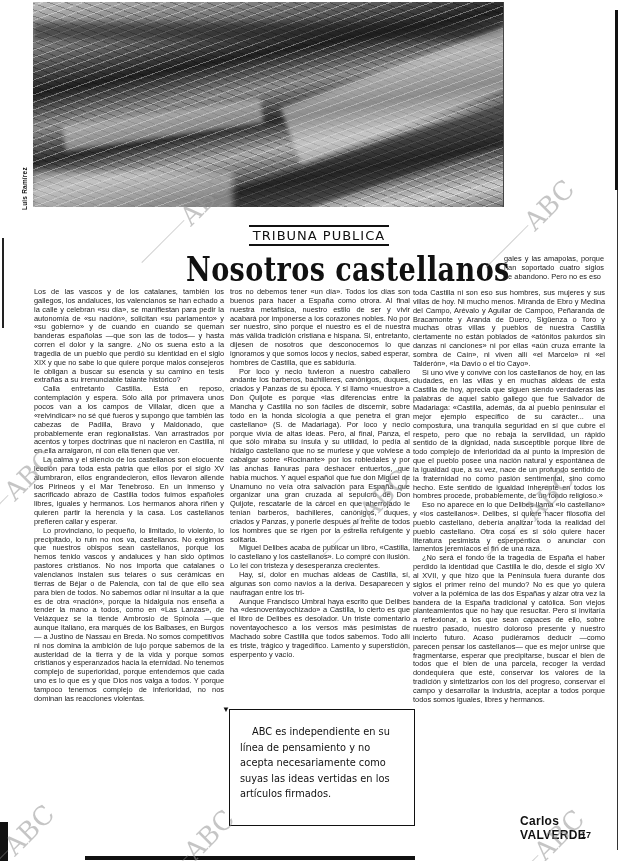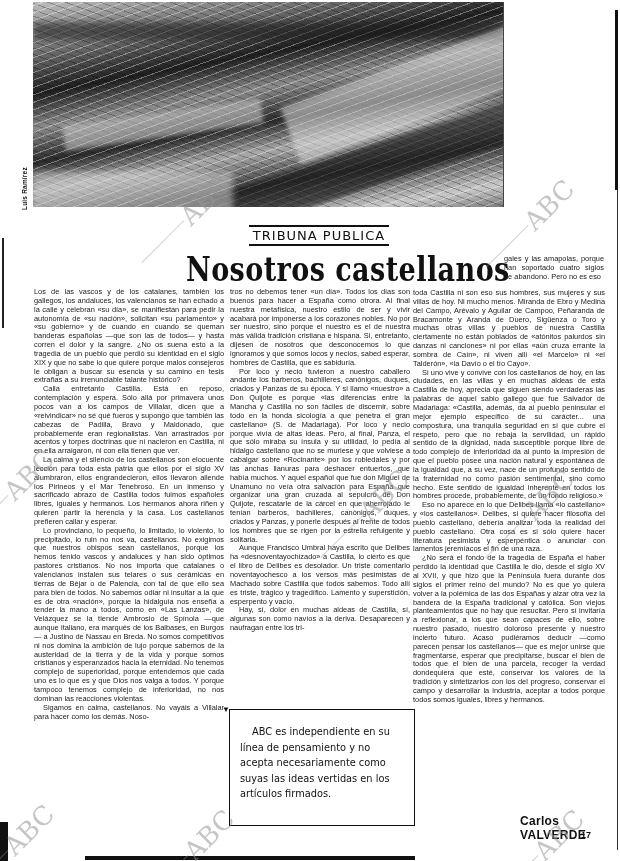--- a/index.html
+++ b/index.html
@@ -115,28 +115,28 @@
   </div>
 
   <h1 class="headline">Nosotros castellanos</h1>
 
 
   <div class="col col-a">
     <p class="noind">Los de las vascos y de los catalanes, también los gallegos, los andaluces, los valencianos se han echado a la calle y celebran «su día», se manifiestan para pedir la autonomía de «su nación», solicitan «su parlamento» y «su gobierno» y de cuando en cuando se queman banderas españolas —que son las de todos— y hasta corren el dolor y la sangre. ¿No os suena esto a la tragedia de un pueblo que perdió su identidad en el siglo XIX y que no sabe lo que quiere porque malos consejeros le obligan a buscar su esencia y su camino en tesis extrañas a su irrenunciable talante histórico?</p>
     <p>Calla entretanto Castilla. Está en reposo, contemplación y espera. Sólo allá por primavera unos pocos van a los campos de Villalar, dicen que a «reivindicar» no sé qué fueros y supongo que también las cabezas de Padilla, Bravo y Maldonado, que probablemente eran regionalistas. Van arrastrados por acentos y torpes doctrinas que ni nacieron en Castilla, ni en ella arraigaron, ni con ella tienen que ver.</p>
     <p>La calma y el silencio de los castellanos son elocuente lección para toda esta patria que ellos por el siglo XV alumbraron, ellos engrandecieron, ellos llevaron allende los Pirineos y el Mar Tenebroso. En un inmenso y sacrificado abrazo de Castilla todos fuimos españoles libres, iguales y hermanos. Los hermanos ahora riñen y quieren partir la herencia y la casa. Los castellanos prefieren callar y esperar.</p>
     <p>Lo provinciano, lo pequeño, lo limitado, lo violento, lo precipitado, lo ruin no nos va, castellanos. No exigimos que nuestros obispos sean castellanos, porque los hemos tenido vascos y andaluces y han sido óptimos pastores cristianos. No nos importa que catalanes o valencianos instalen sus telares o sus cerámicas en tierras de Béjar o de Palencia, con tal de que ello sea para bien de todos. No sabemos odiar ni insultar a la que es de otra «nación», porque la hidalguía nos enseña a tender la mano a todos, como en «Las Lanzas», de Velázquez se la tiende Ambrosio de Spínola —que aunque italiano, era marqués de los Balbases, en Burgos— a Justino de Nassau en Breda. No somos competitivos ni nos domina la ambición de lujo porque sabemos de la austeridad de la tierra y de la vida y porque somos cristianos y esperanzados hacia la eternidad. No tenemos complejo de superioridad, porque entendemos que cada uno es lo que es y que Dios nos valga a todos. Y porque tampoco tenemos complejo de inferioridad, no nos dominan las reacciones violentas.</p>
-    <p>Sigamos en calma, castellanos. No vayáis a Villalar para hacer como los demás. Noso-</p>
   </div>
 
   <div class="col col-b">
     <p class="noind">tros no debemos tener «un día». Todos los días son buenos para hacer a España como otrora. Al final nuestra metafísica, nuestro estilo de ser y vivir acabará por imponerse a los corazones nobles. No por ser nuestro, sino porque el nuestro es el de nuestra más válida tradición cristiana e hispana. Si, entretanto, dijesen de nosotros que desconocemos lo que ignoramos y que somos locos y necios, sabed esperar, hombres de Castilla, que es sabiduría.</p>
     <p>Por loco y necio tuvieron a nuestro caballero andante los barberos, bachilleres, canónigos, duques, criados y Panzas de su época. Y si llamo «nuestro» a Don Quijote es porque «las diferencias entre la Mancha y Castilla no son fáciles de discernir, sobre todo en la honda sicología a que penetra el gran castellano» (S. de Madariaga). Por loco y necio porque vivía de altas ideas. Pero, al final, Panza, el que sólo miraba su ínsula y su utilidad, lo pedía al hidalgo castellano que no se muriese y que volviese a cabalgar sobre «Rocinante» por los robledales y por las anchas llanuras para deshacer entuertos, que había muchos. Y aquel español que fue don Miguel de Unamuno no veía otra salvación para España que organizar una gran cruzada al sepulcro de Don Quijote, rescatarle de la cárcel en que aherrojado le tenían barberos, bachilleres, canónigos, duques, criados y Panzas, y ponerle después al frente de todos los hombres que se rigen por la estrella refulgente y solitaria.</p>
+    <p>Miguel Delibes acaba de publicar un libro, «Castilla, lo castellano y los castellanos». Lo compré con ilusión. Lo leí con tristeza y desesperanza crecientes.</p>
+    <p>Hay, sí, dolor en muchas aldeas de Castilla, sí, algunas son como navíos a la deriva. Desaparecen y naufragan entre los tri-</p>
     <p>Aunque Francisco Umbral haya escrito que Delibes ha «desnoventayochizado» a Castilla, lo cierto es que el libro de Delibes es desolador. Un triste comentario noventayochesco a los versos más pesimistas de Machado sobre Castilla que todos sabemos. Todo allí es triste, trágico y tragedífico. Lamento y superstición, esperpento y vacío.</p>
-    <p>Hay, sí, dolor en muchas aldeas de Castilla, sí, algunas son como navíos a la deriva. Desaparecen y naufragan entre los tri-</p>
   </div>
 
   <div class="col col-c1">
     <p class="noind">gales y las amapolas, porque han soportado cuatro siglos de abandono. Pero no es eso</p>
   </div>
 
   <div class="col col-c">
     <p class="noind">toda Castilla ni son eso sus hombres, sus mujeres y sus villas de hoy. Ni mucho menos. Miranda de Ebro y Medina del Campo, Arévalo y Aguilar de Campoo, Peñaranda de Bracamonte y Aranda de Duero, Sigüenza o Toro y muchas otras villas y pueblos de nuestra Castilla ciertamente no están poblados de «atónitos palurdos sin danzas ni canciones» ni por ellas «aún cruza errante la sombra de Caín», ni viven allí «el Marcelo» ni «el Talderón», «la Davío o el tío Cayo».</p>
     <p>Si uno vive y convive con los castellanos de hoy, en las ciudades, en las villas y en muchas aldeas de esta Castilla de hoy, aprecia que siguen siendo verdaderas las palabras de aquel sabio gallego que fue Salvador de Madariaga: «Castilla, además, da al pueblo peninsular el mejor ejemplo específico de su carácter... una compostura, una tranquila seguridad en sí que cubre el respeto, pero que no rebaja la servilidad, un rápido sentido de la dignidad, nada susceptible porque libre de todo complejo de inferioridad da al punto la impresión de que el pueblo posee una nación natural y espontánea de la igualdad que, a su vez, nace de un profundo sentido de la fraternidad no como pasión sentimental, sino como hecho. Este sentido de igualdad inherente en todos los hombres procede, probablemente, de un fondo religioso.»</p>
     <p>Eso no aparece en lo que Delibes llama «lo castellano» y «los castellanos». Delibes, si quiere hacer filosofía del pueblo castellano, debería analizar toda la realidad del pueblo castellano. Otra cosa es si sólo quiere hacer literatura pesimista y esperpéntica o anunciar con lamentos jeremíacos el fin de una raza.</p>

